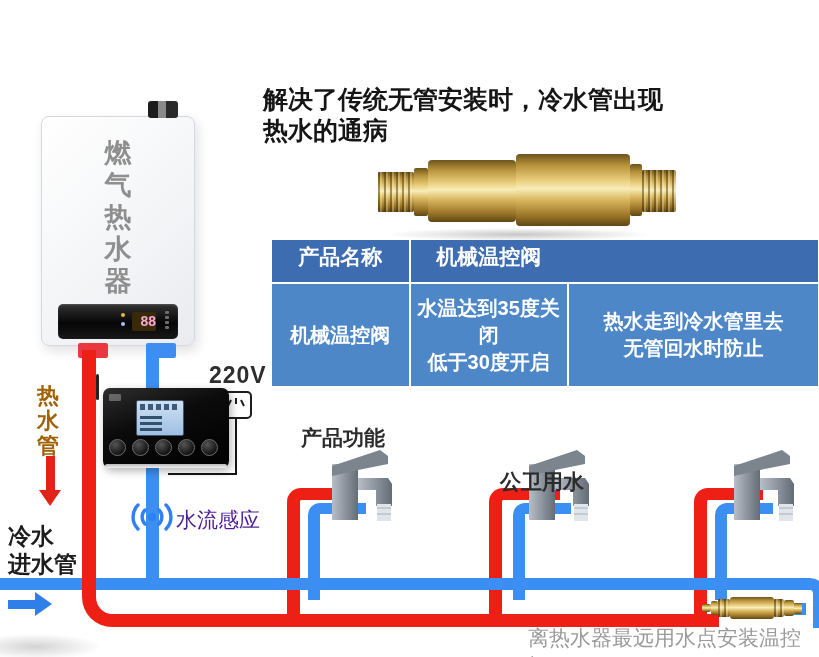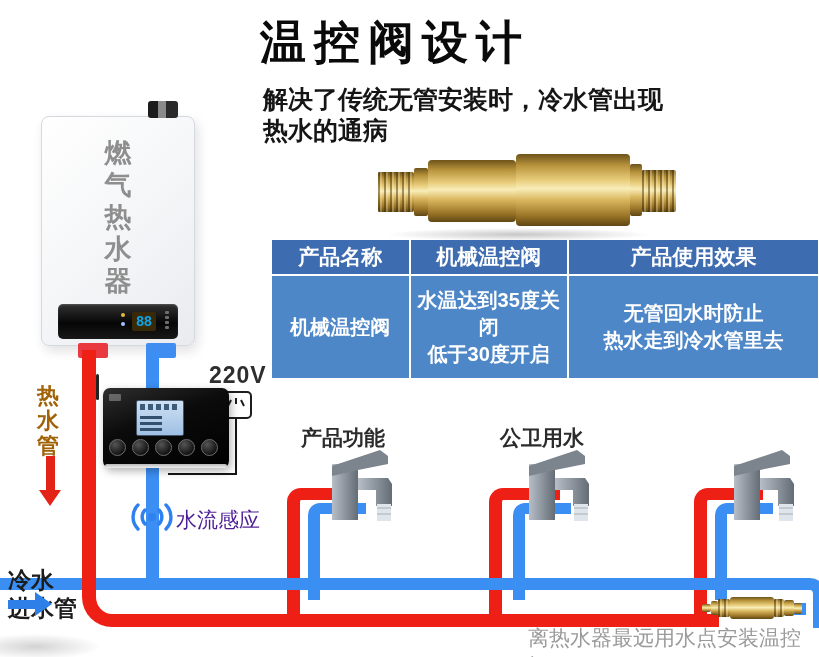--- a/index.html
+++ b/index.html
@@ -23,39 +23,39 @@
     content:"";position:absolute;inset:0;
     background:repeating-linear-gradient(90deg,rgba(60,40,0,.45) 0 2px,rgba(255,244,200,.3) 2px 4px,rgba(0,0,0,0) 4px 6px);
   }
   #valve-photo{left:372px;top:146px;width:306px;height:96px;}
   #valve-shadow{left:12px;top:82px;width:268px;height:13px;
     background:radial-gradient(ellipse at 50% 50%,rgba(0,0,0,.22),rgba(0,0,0,0) 70%);}
 
   
   #spec-table{left:272px;top:240px;width:546px;}
   .t-row{display:flex;width:100%;color:#fff;text-align:center;}
-  .t-head{height:34px;background:#3e6cb0;font-size:21px;font-weight:700;line-height:34px;}
+  .t-head{height:42px;background:#3e6cb0;font-size:21px;font-weight:700;line-height:34px;}
   .t-body{height:102px;background:#4e87c8;font-size:20px;font-weight:700;border-top:2px solid #fff;}
   .t-cell{box-sizing:border-box;display:flex;flex-direction:column;justify-content:center;}
   .c1{width:25%;} .c2{width:29%;border-left:2px solid #fff;} .c3{width:46%;border-left:2px solid #fff;}
   .t-head .t-cell{display:block;}
   .t-body .t-cell{line-height:27px;}
 
   
   #heater{left:41px;top:116px;width:152px;height:228px;
     background:linear-gradient(135deg,#ffffff 0%,#f4f5f7 55%,#e9ebef 100%);
     border:1px solid #d5d8dc;border-radius:8px;box-shadow:3px 5px 12px rgba(0,0,0,.12);}
   #chimney{left:106px;top:-16px;width:30px;height:17px;border-radius:3px;
     background:linear-gradient(90deg,#1c1c1c 0 35%,#8a8a8a 35% 60%,#2a2a2a 60% 100%);}
   #heater-label{left:0;right:0;top:20px;text-align:center;}
   #heater-label div{font-size:27px;line-height:32px;color:#8e8e8e;font-weight:600;}
   #heater-panel{left:16px;top:187px;width:120px;height:35px;border-radius:5px;
     background:linear-gradient(180deg,#323232,#060606 55%,#181818);box-shadow:inset 0 1px 2px rgba(255,255,255,.18);}
   #heater-display{right:22px;top:8px;width:24px;height:19px;background:#382a08;border-radius:2px;
-    color:#0ea5e9;font-size:14px;font-weight:700;text-align:center;line-height:19px;}
+    color:#f9a8d4;font-size:14px;font-weight:700;text-align:right;line-height:19px;}
   .panel-dot{position:absolute;width:4px;height:4px;border-radius:50%;}
   #panel-btns{right:9px;top:7px;width:4px;}
   #panel-btns span{display:block;width:4px;height:3px;background:#6d6d6d;margin-bottom:2px;border-radius:1px;}
   #stub-red{left:36px;top:226px;width:30px;height:15px;background:#e93840;border-radius:2px;}
   #stub-blue{left:104px;top:226px;width:30px;height:15px;background:#3f8df0;border-radius:2px;}
 
   
   #red-main{left:82px;top:350px;width:623px;height:264px;
     border-left:14px solid #ee2015;border-bottom:13px solid #ee2015;border-bottom-left-radius:30px;z-index:4;}
   #blue-heater-pipe{left:146px;top:352px;width:13px;height:230px;background:#3b8ef2;z-index:3;}
@@ -71,21 +71,21 @@
   
   .faucet{top:448px;z-index:5;}
   .tap-label{top:424px;width:120px;text-align:center;font-size:21px;font-weight:600;color:#2b2b2b;z-index:6;}
 
   
   #hot-pipe-label{left:36px;top:383px;font-size:22px;font-weight:600;color:#a16207;text-align:center;width:24px;line-height:25px;}
   #red-down-arrow{left:39px;top:456px;width:22px;height:52px;}
   #red-down-arrow .shaft{position:absolute;left:7px;top:0;width:9px;height:34px;background:#e42318;}
   #red-down-arrow .head{position:absolute;left:0;top:34px;width:0;height:0;
     border-left:11px solid transparent;border-right:11px solid transparent;border-top:16px solid #e42318;}
-  #cold-inlet-label{left:8px;top:522px;font-size:23px;font-weight:600;line-height:28px;color:#1c1c1c;z-index:4;margin-top:44px;}
+  #cold-inlet-label{left:8px;top:522px;font-size:23px;font-weight:600;line-height:28px;color:#1c1c1c;z-index:4;}
   #blue-right-arrow{left:8px;top:592px;width:44px;height:25px;z-index:4;}
   #blue-right-arrow .shaft{position:absolute;left:0;top:8px;width:27px;height:9px;background:#2f7fe8;}
   #blue-right-arrow .head{position:absolute;left:27px;top:0;width:0;height:0;
     border-top:12px solid transparent;border-bottom:12px solid transparent;border-left:17px solid #2f7fe8;}
 
   
   #flow-sensor-icon{left:131px;top:500px;z-index:4;}
   #flow-sensor-text{left:176px;top:506px;font-size:21px;font-weight:500;color:#4c1d95;}
   #voltage-label{left:209px;top:362px;font-size:23px;font-weight:600;color:#2e2e2e;letter-spacing:1px;}
   #socket{left:220px;top:391px;width:28px;height:24px;border:2px solid #1d1d1d;border-radius:5px;background:#fff;z-index:2;}
@@ -114,53 +114,51 @@
   
   #bottom-note{left:528px;top:624px;font-size:21px;font-weight:500;color:#9a9a9a;}
   #corner-smudge{left:0;top:634px;width:100px;height:23px;
     background:radial-gradient(ellipse at 35% 55%,rgba(110,110,110,.30),rgba(0,0,0,0) 72%);}
 </style>
 </head>
 <body>
 
 <div id="canvas">
 
-  <div class="abs" id="title">温控阀设计</div>
   <div class="abs" id="subtitle">
     <div>解决了传统无管安装时，冷水管出现</div>
     <div>热水的通病</div>
   </div>
 
   <div class="abs" id="valve-photo">
     <div class="abs" id="valve-shadow"></div>
     <div class="brass thread" style="left:6px;top:26px;width:36px;height:40px;"></div>
     <div class="brass" style="left:42px;top:22px;width:14px;height:48px;"></div>
     <div class="brass" style="left:56px;top:14px;width:88px;height:62px;border-radius:4px;"></div>
     <div class="brass" style="left:144px;top:8px;width:114px;height:72px;border-radius:4px;"></div>
     <div class="brass" style="left:258px;top:18px;width:12px;height:52px;"></div>
     <div class="brass thread" style="left:270px;top:24px;width:34px;height:42px;"></div>
   </div>
 
   <div class="abs" id="spec-table">
     <div class="t-row t-head">
       <div class="t-cell c1">产品名称</div>
       <div class="t-cell c2">机械温控阀</div>
-      <div class="t-cell c3">产品使用效果</div>
     </div>
     <div class="t-row t-body">
       <div class="t-cell c1">
         <div>机械温控阀</div>
       </div>
       <div class="t-cell c2">
         <div>水温达到35度关闭</div>
         <div>低于30度开启</div>
       </div>
       <div class="t-cell c3">
+        <div>热水走到冷水管里去</div>
         <div>无管回水时防止</div>
-        <div>热水走到冷水管里去</div>
       </div>
     </div>
   </div>
 
   <div class="abs" id="heater">
     <div class="abs" id="chimney"></div>
     <div class="abs" id="heater-label">
       <div>燃</div>
       <div>气</div>
       <div>热</div>
@@ -189,21 +187,21 @@
   <div class="abs" id="blue-valve-stub"></div>
 
   <div class="abs red-elbow" style="left:287px;width:58px;"></div>
   <div class="abs blue-elbow" style="left:308px;width:46px;"></div>
   <div class="abs red-elbow" style="left:489px;width:58px;"></div>
   <div class="abs blue-elbow" style="left:513px;width:46px;"></div>
   <div class="abs red-elbow" style="left:694px;width:56px;"></div>
   <div class="abs blue-elbow" style="left:715px;width:46px;"></div>
 
   <div class="abs tap-label" style="left:283px;">产品功能</div>
-  <div class="abs tap-label" style="left:482px;">公卫用水</div>
+  <div class="abs tap-label" style="left:482px;margin-top:44px;">公卫用水</div>
 
   <svg class="abs faucet" style="left:324px;" width="76" height="74" viewBox="0 0 76 74">
     <defs>
       <linearGradient id="fg" x1="0" y1="0" x2="1" y2="0">
         <stop offset="0" stop-color="#b7bec7"></stop>
           <stop offset="0.5" stop-color="#8d959e"></stop>
           <stop offset="1" stop-color="#646c75"></stop>
       </linearGradient>
     </defs>
     <rect x="8" y="16" width="26" height="56" fill="url(#fg)"></rect>

